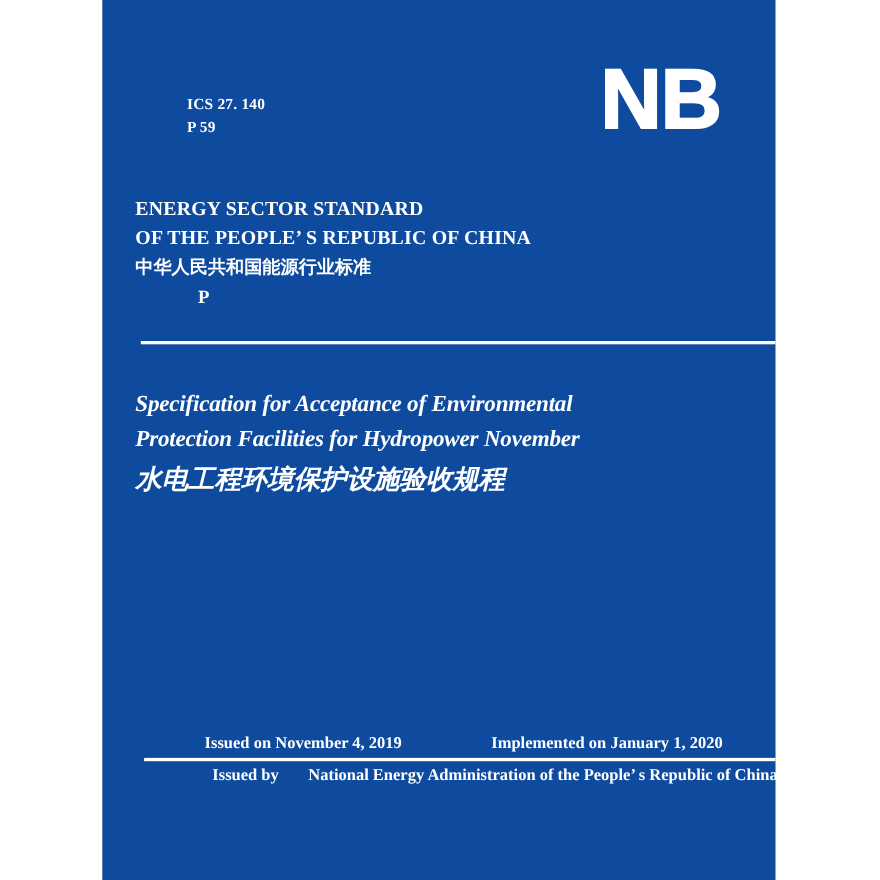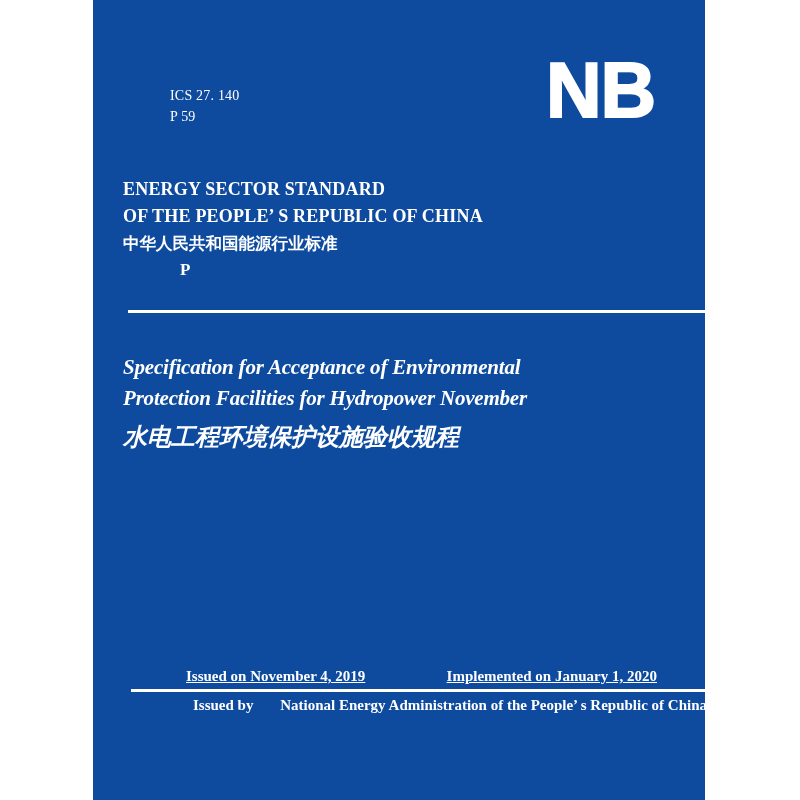--- a/index.html
+++ b/index.html
@@ -17,21 +17,21 @@
   }
   .page{position:absolute;left:0;top:0;width:800px;height:800px;background:var(--page-bg);}
   .cover{
     position:absolute;left:93px;top:0;width:612px;height:800px;
     background:var(--cover-blue);
     color:var(--ink);
   }
   
   .ics-block{
     position:absolute;left:77px;top:85px;
-    font-weight:normal;font-size:14px;line-height:21px;
+    font-weight:bold;font-size:14px;line-height:21px;
     letter-spacing:.2px;
   }
   
   .nb-logo{
     position:absolute;left:453px;top:52px;
     font-family:"Liberation Sans","DejaVu Sans",sans-serif;
     font-weight:bold;font-size:77px;line-height:77px;
     letter-spacing:-1px;
     -webkit-text-stroke:2px var(--ink);
   }
@@ -53,21 +53,21 @@
   .title-block{top:352px;font-weight:bold;font-style:italic;}
   .title-en{font-size:21px;line-height:31px;letter-spacing:-0.2px;}
   .title-cn{
     margin-top:6px;font-size:24px;line-height:34px;
     font-family:"Liberation Serif","DejaVu Serif",serif;
     letter-spacing:0;
   }
   .dates-row{
     position:absolute;left:93px;right:48px;top:665px;
     display:flex;justify-content:space-between;
-    font-weight:bold;font-size:15px;line-height:22px;text-decoration:underline;
+    font-weight:bold;font-size:15px;line-height:22px;
   }
   .issuedby-row{
     position:absolute;left:100px;top:694px;right:0;
     font-weight:bold;font-size:15px;line-height:22px;
     white-space:nowrap;
     text-align:center;
   }
   .issuedby-row .label{margin-right:23px;}
 </style>
 </head>

